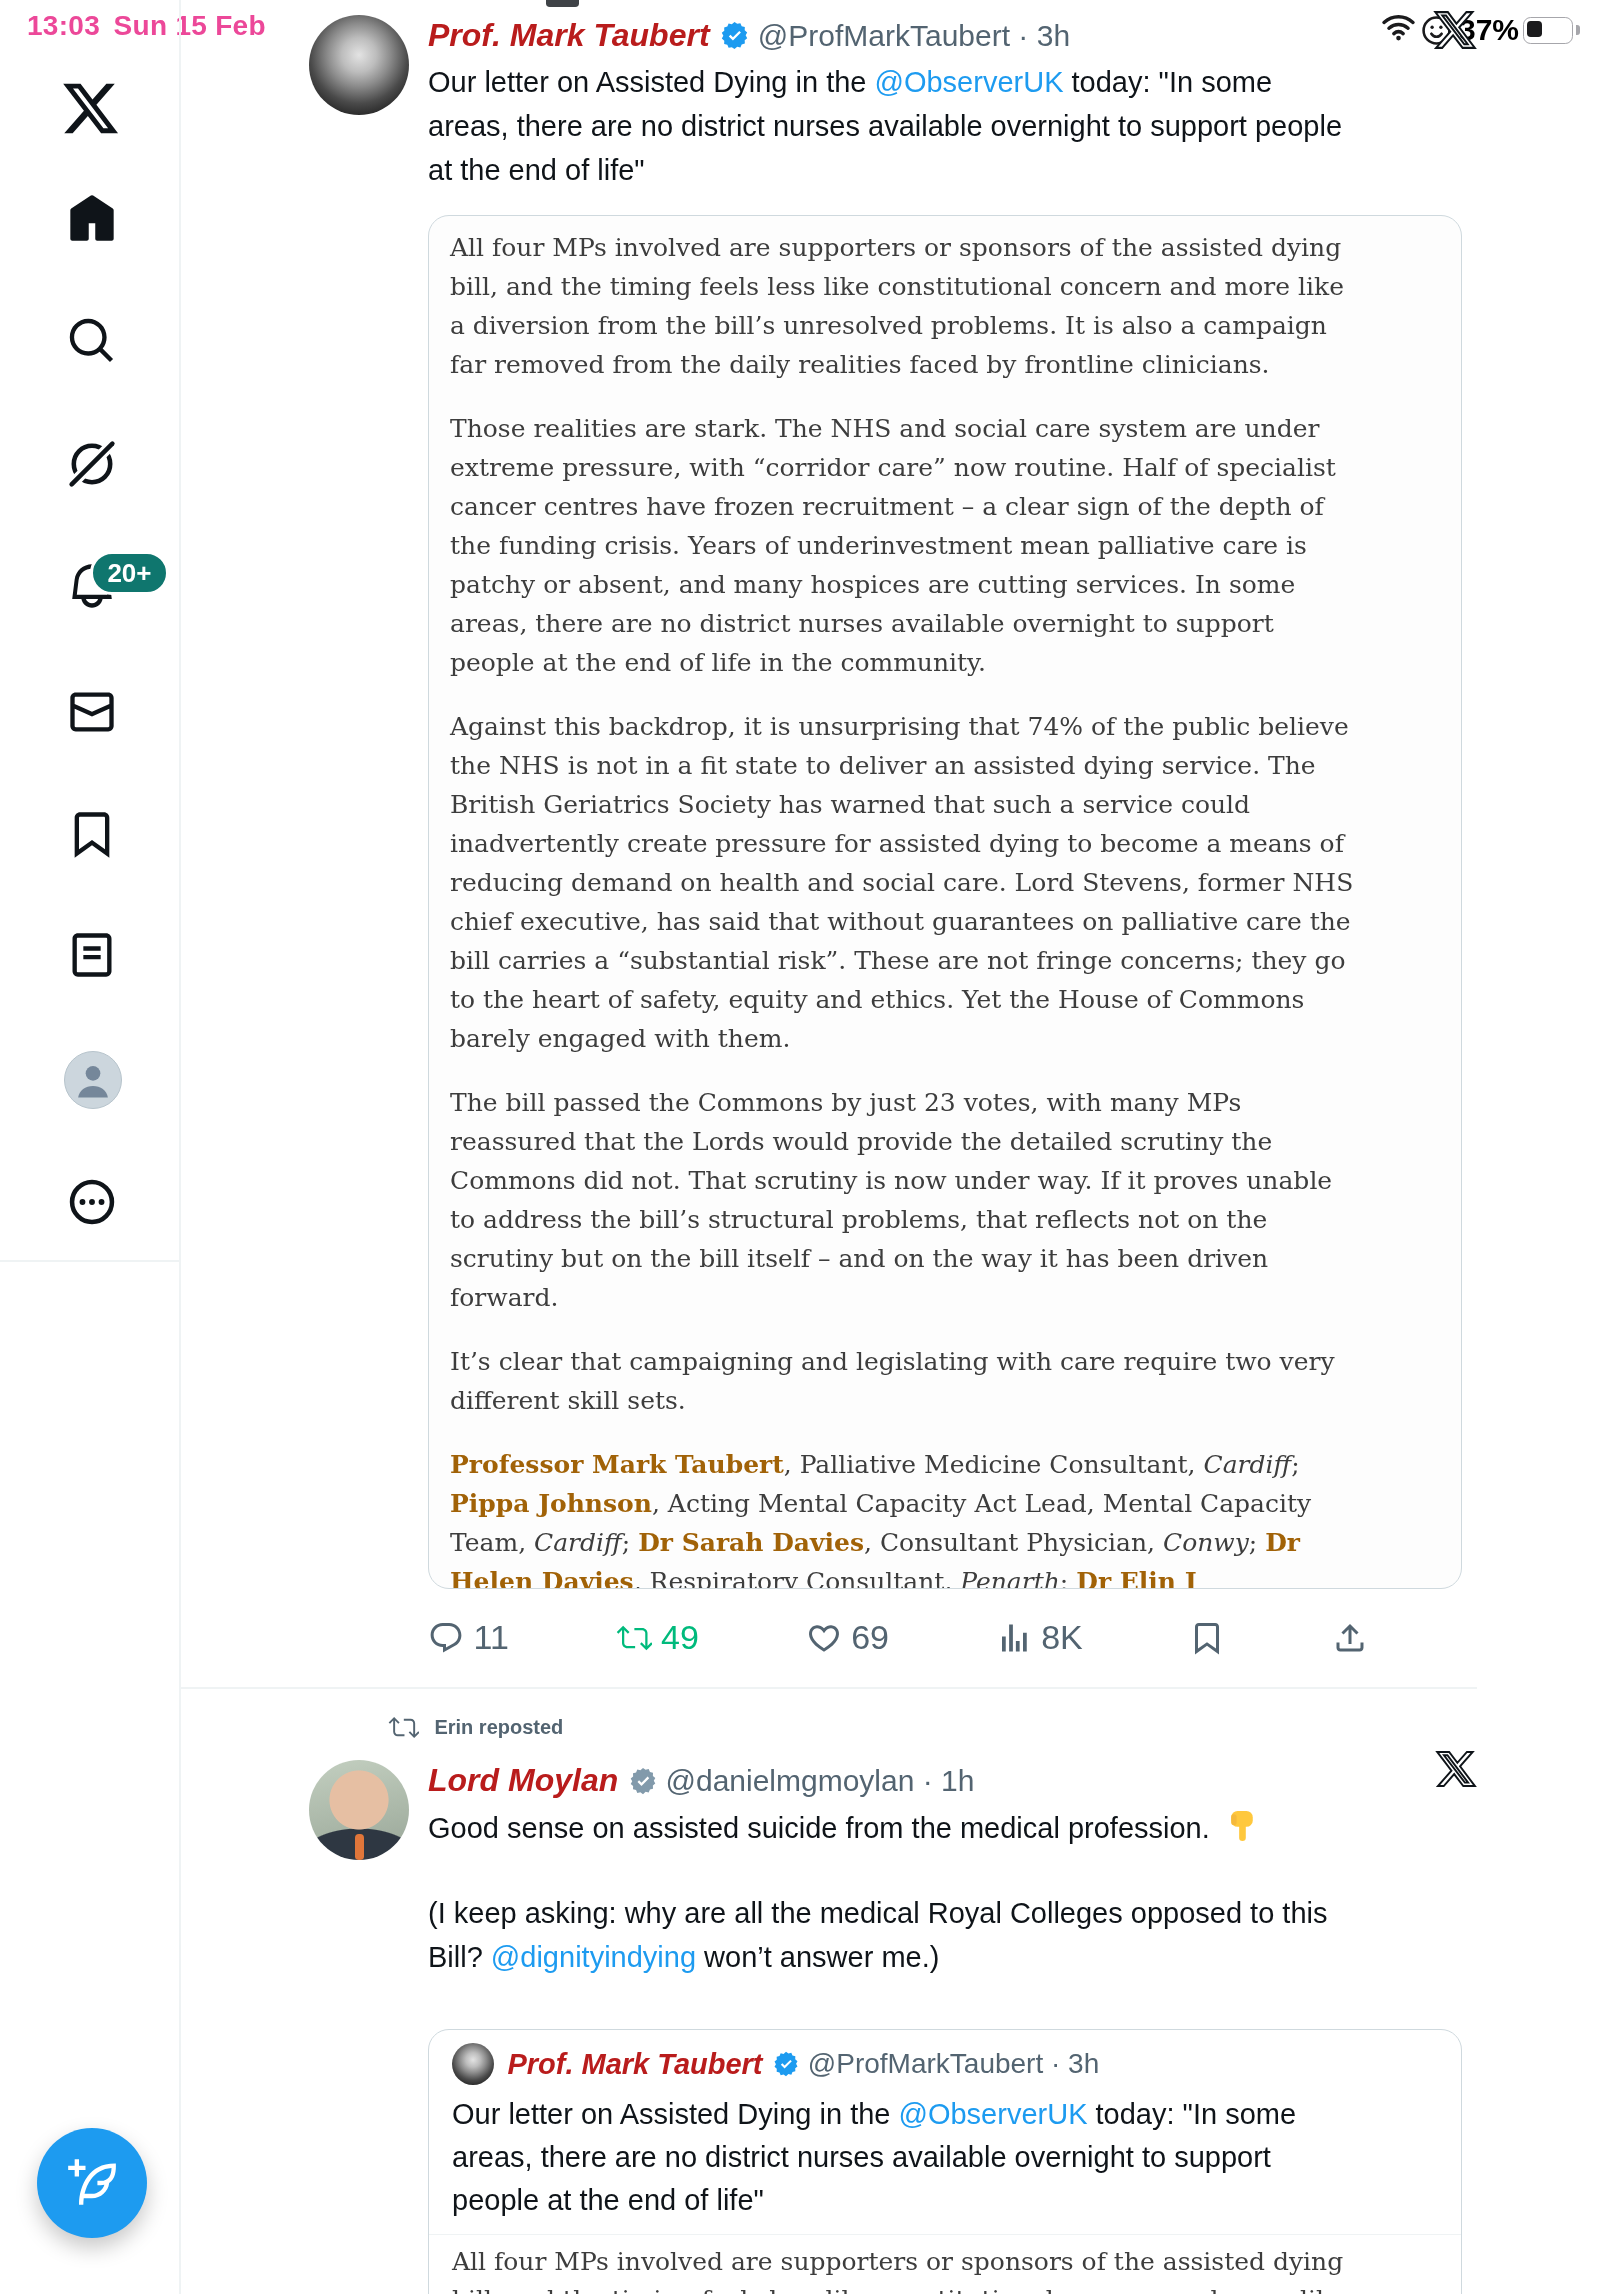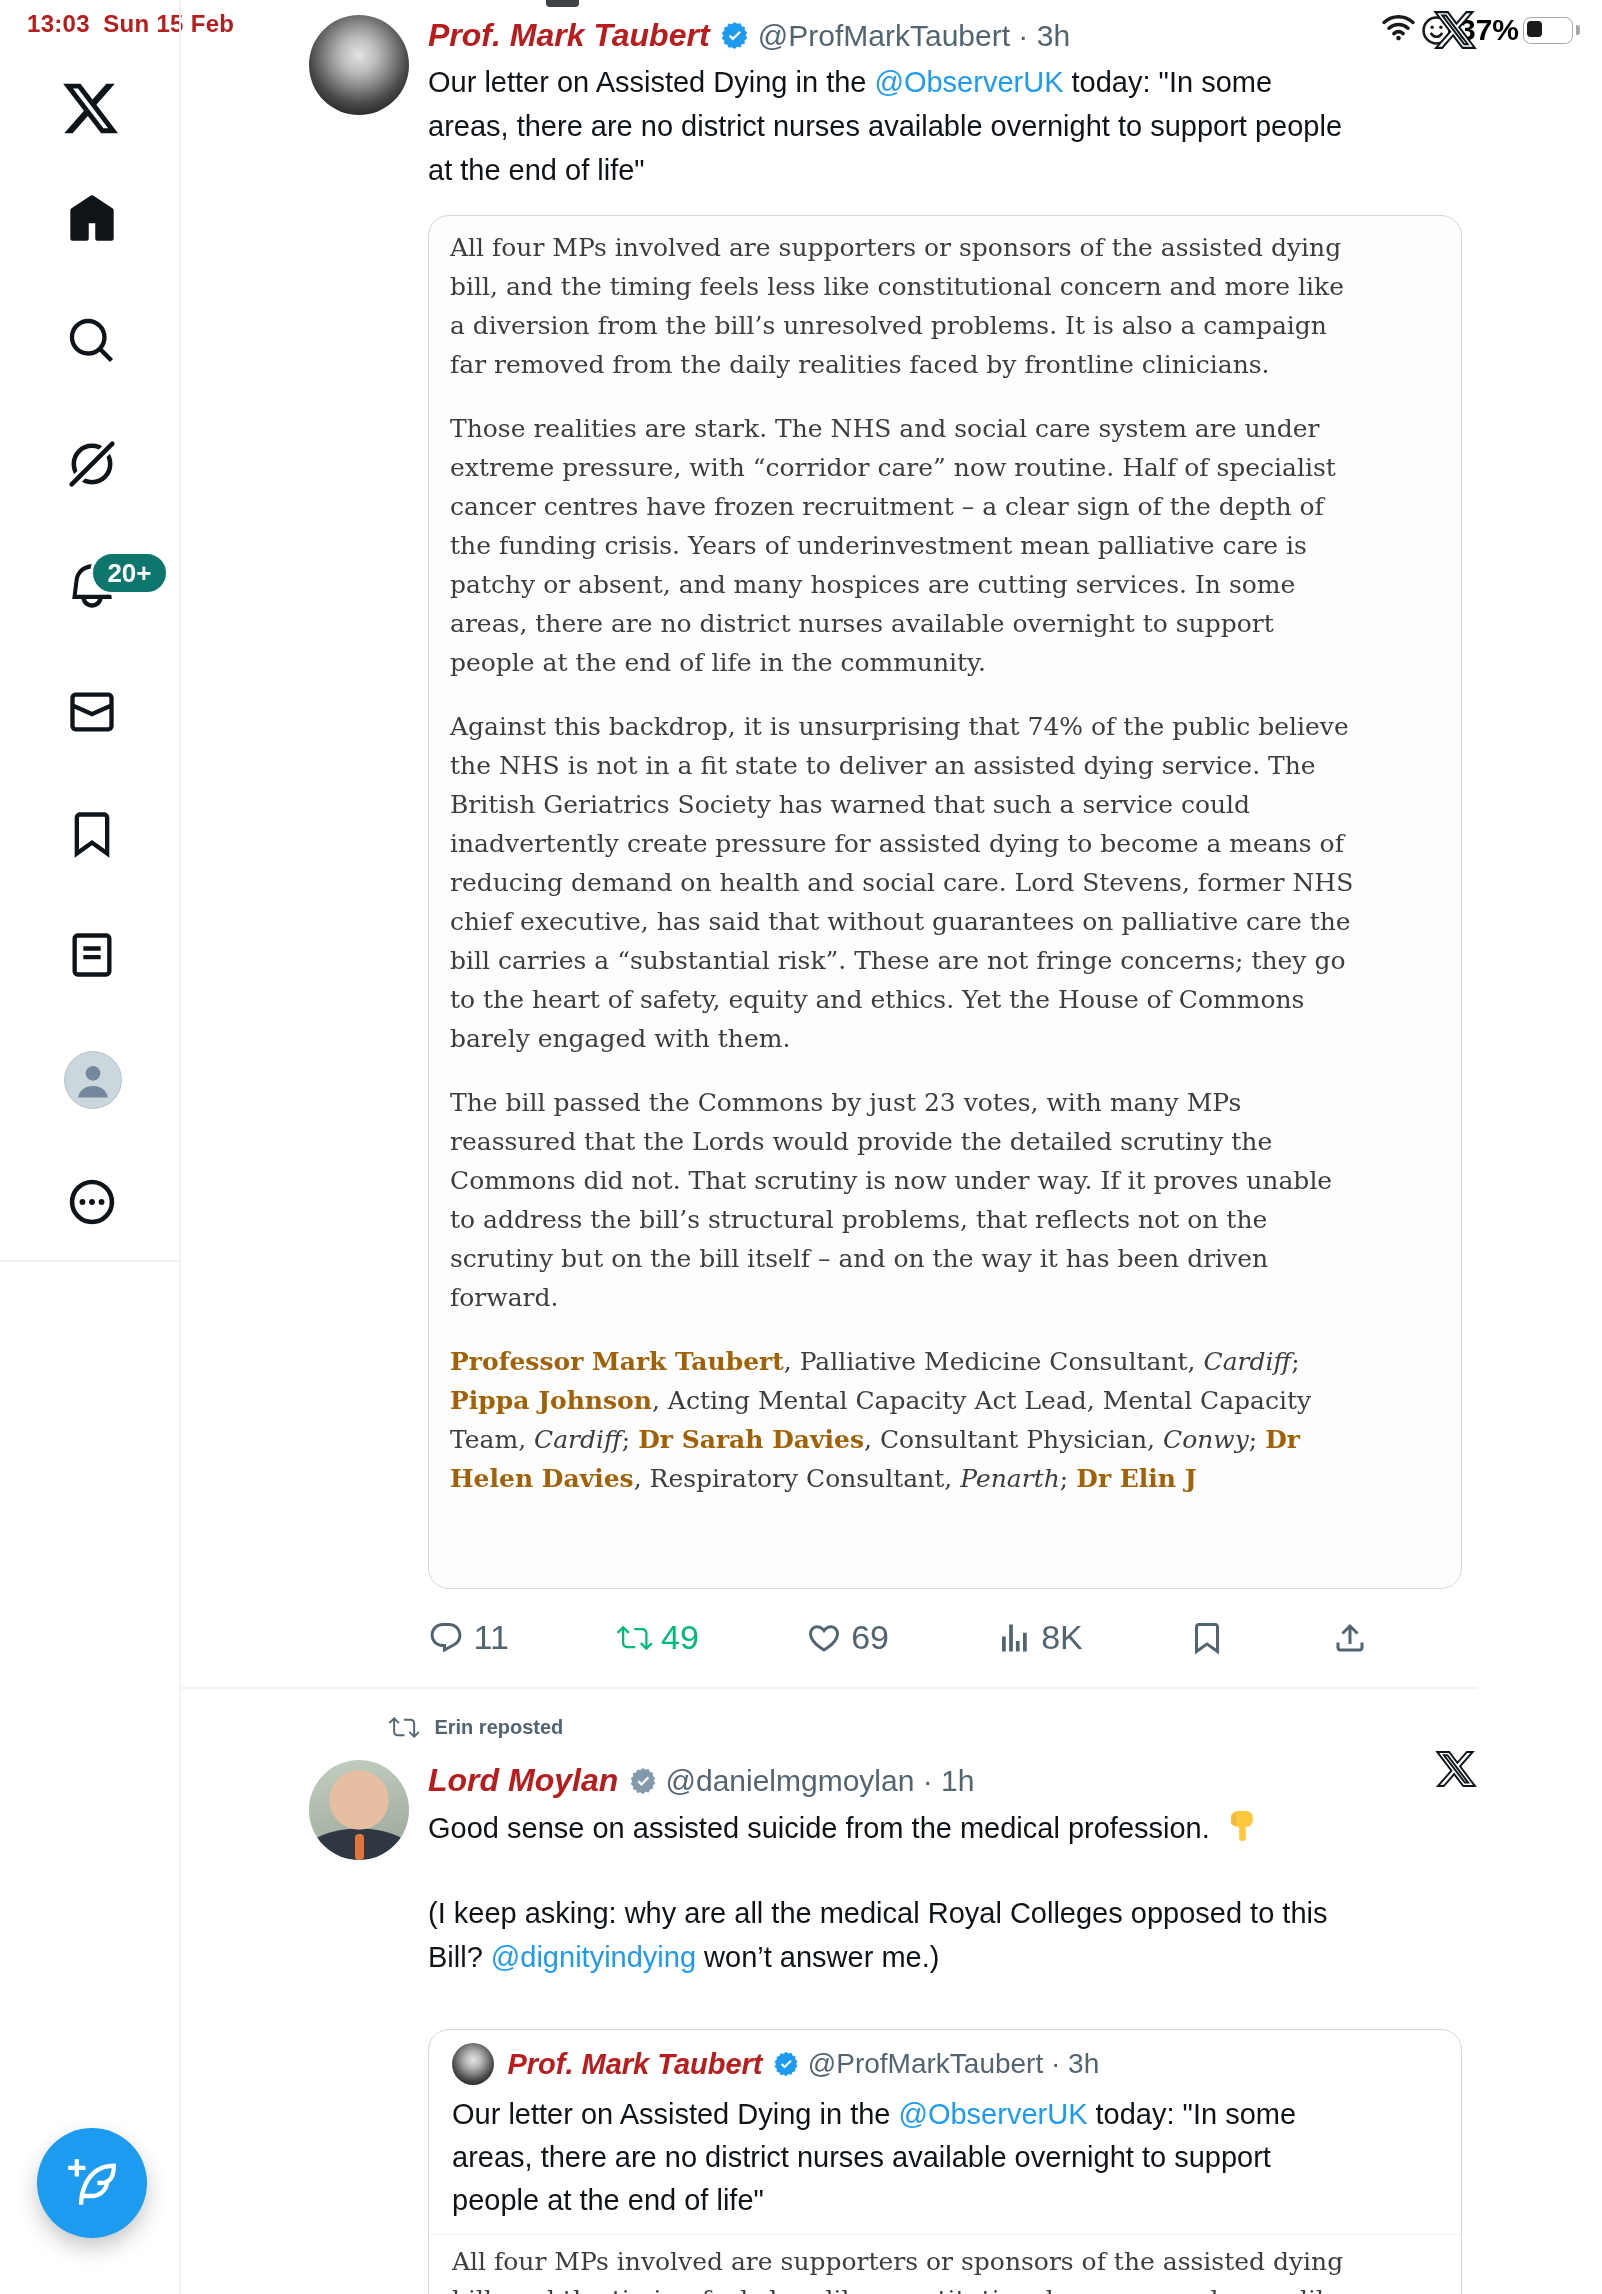--- a/index.html
+++ b/index.html
@@ -1,20 +1,20 @@
 <!DOCTYPE html>
 <html><head>
 <meta charset="utf-8">
 <style>
   html,body{margin:0;padding:0;background:#fff;}
   #screen{position:relative;width:1602px;height:2294px;background:#fff;overflow:hidden;
     font-family:"Liberation Sans",sans-serif;color:#0f1419;}
   .abs{position:absolute;}
   
-  #status-left{left:27px;top:9.6px;font-size:24px;font-weight:600;color:#b91c1c;letter-spacing:0.3px;}
+  #status-left{left:27px;top:9.6px;font-size:28px;font-weight:600;color:#ec4899;letter-spacing:0.3px;}
   #status-left span{margin-right:13.4px;}
   #wifi-ic{left:1381px;top:11.5px;}
   #smiley-ic{left:1421px;top:15.4px;}
   #battery-pct{left:1459px;top:12.5px;font-size:30px;font-weight:600;color:#000;}
   #battery-ic{left:1523px;top:17.3px;width:48px;height:25px;border:1.9px solid #a6a6ab;border-radius:7.7px;}
   #battery-fill{position:absolute;left:2.9px;top:2.9px;width:15.4px;height:15.4px;background:#1b1b1d;border-radius:3.8px;}
   #battery-nub{left:1576px;top:25px;width:3.8px;height:9.6px;background:#a6a6ab;border-radius:0 2.9px 2.9px 0;}
   
   #sidebar-divider{left:179px;top:0;width:1.9px;height:2294px;background:#eff3f4;}
   #sidebar-hline{left:0;top:1260px;width:179px;height:1.9px;background:#eff3f4;}
@@ -214,20 +214,22 @@
 chief executive, has said that without guarantees on palliative care the
 bill carries a “substantial risk”. These are not fringe concerns; they go
 to the heart of safety, equity and ethics. Yet the House of Commons
 barely engaged with them.</p>
         <p class="art-p">The bill passed the Commons by just 23 votes, with many MPs
 reassured that the Lords would provide the detailed scrutiny the
 Commons did not. That scrutiny is now under way. If it proves unable
 to address the bill’s structural problems, that reflects not on the
 scrutiny but on the bill itself – and on the way it has been driven
 forward.</p>
+        <p class="art-p">It’s clear that campaigning and legislating with care require two very
+different skill sets.</p>
         <p class="art-p"><span class="b">Professor Mark Taubert</span><span>, Palliative Medicine Consultant, </span><span class="i">Cardiff</span><span>;
 </span><span class="b">Pippa Johnson</span><span>, Acting Mental Capacity Act Lead, Mental Capacity
 Team, </span><span class="i">Cardiff</span><span>; </span><span class="b">Dr Sarah Davies</span><span>, Consultant Physician, </span><span class="i">Conwy</span><span>; </span><span class="b">Dr
 Helen Davies</span><span>, Respiratory Consultant, </span><span class="i">Penarth</span><span>; </span><span class="b">Dr Elin J</span></p>
       </div>
   </div>
 
   <div class="abs" id="engage">
     <div class="act">
       <svg viewBox="0 0 24 24" fill="currentColor">

